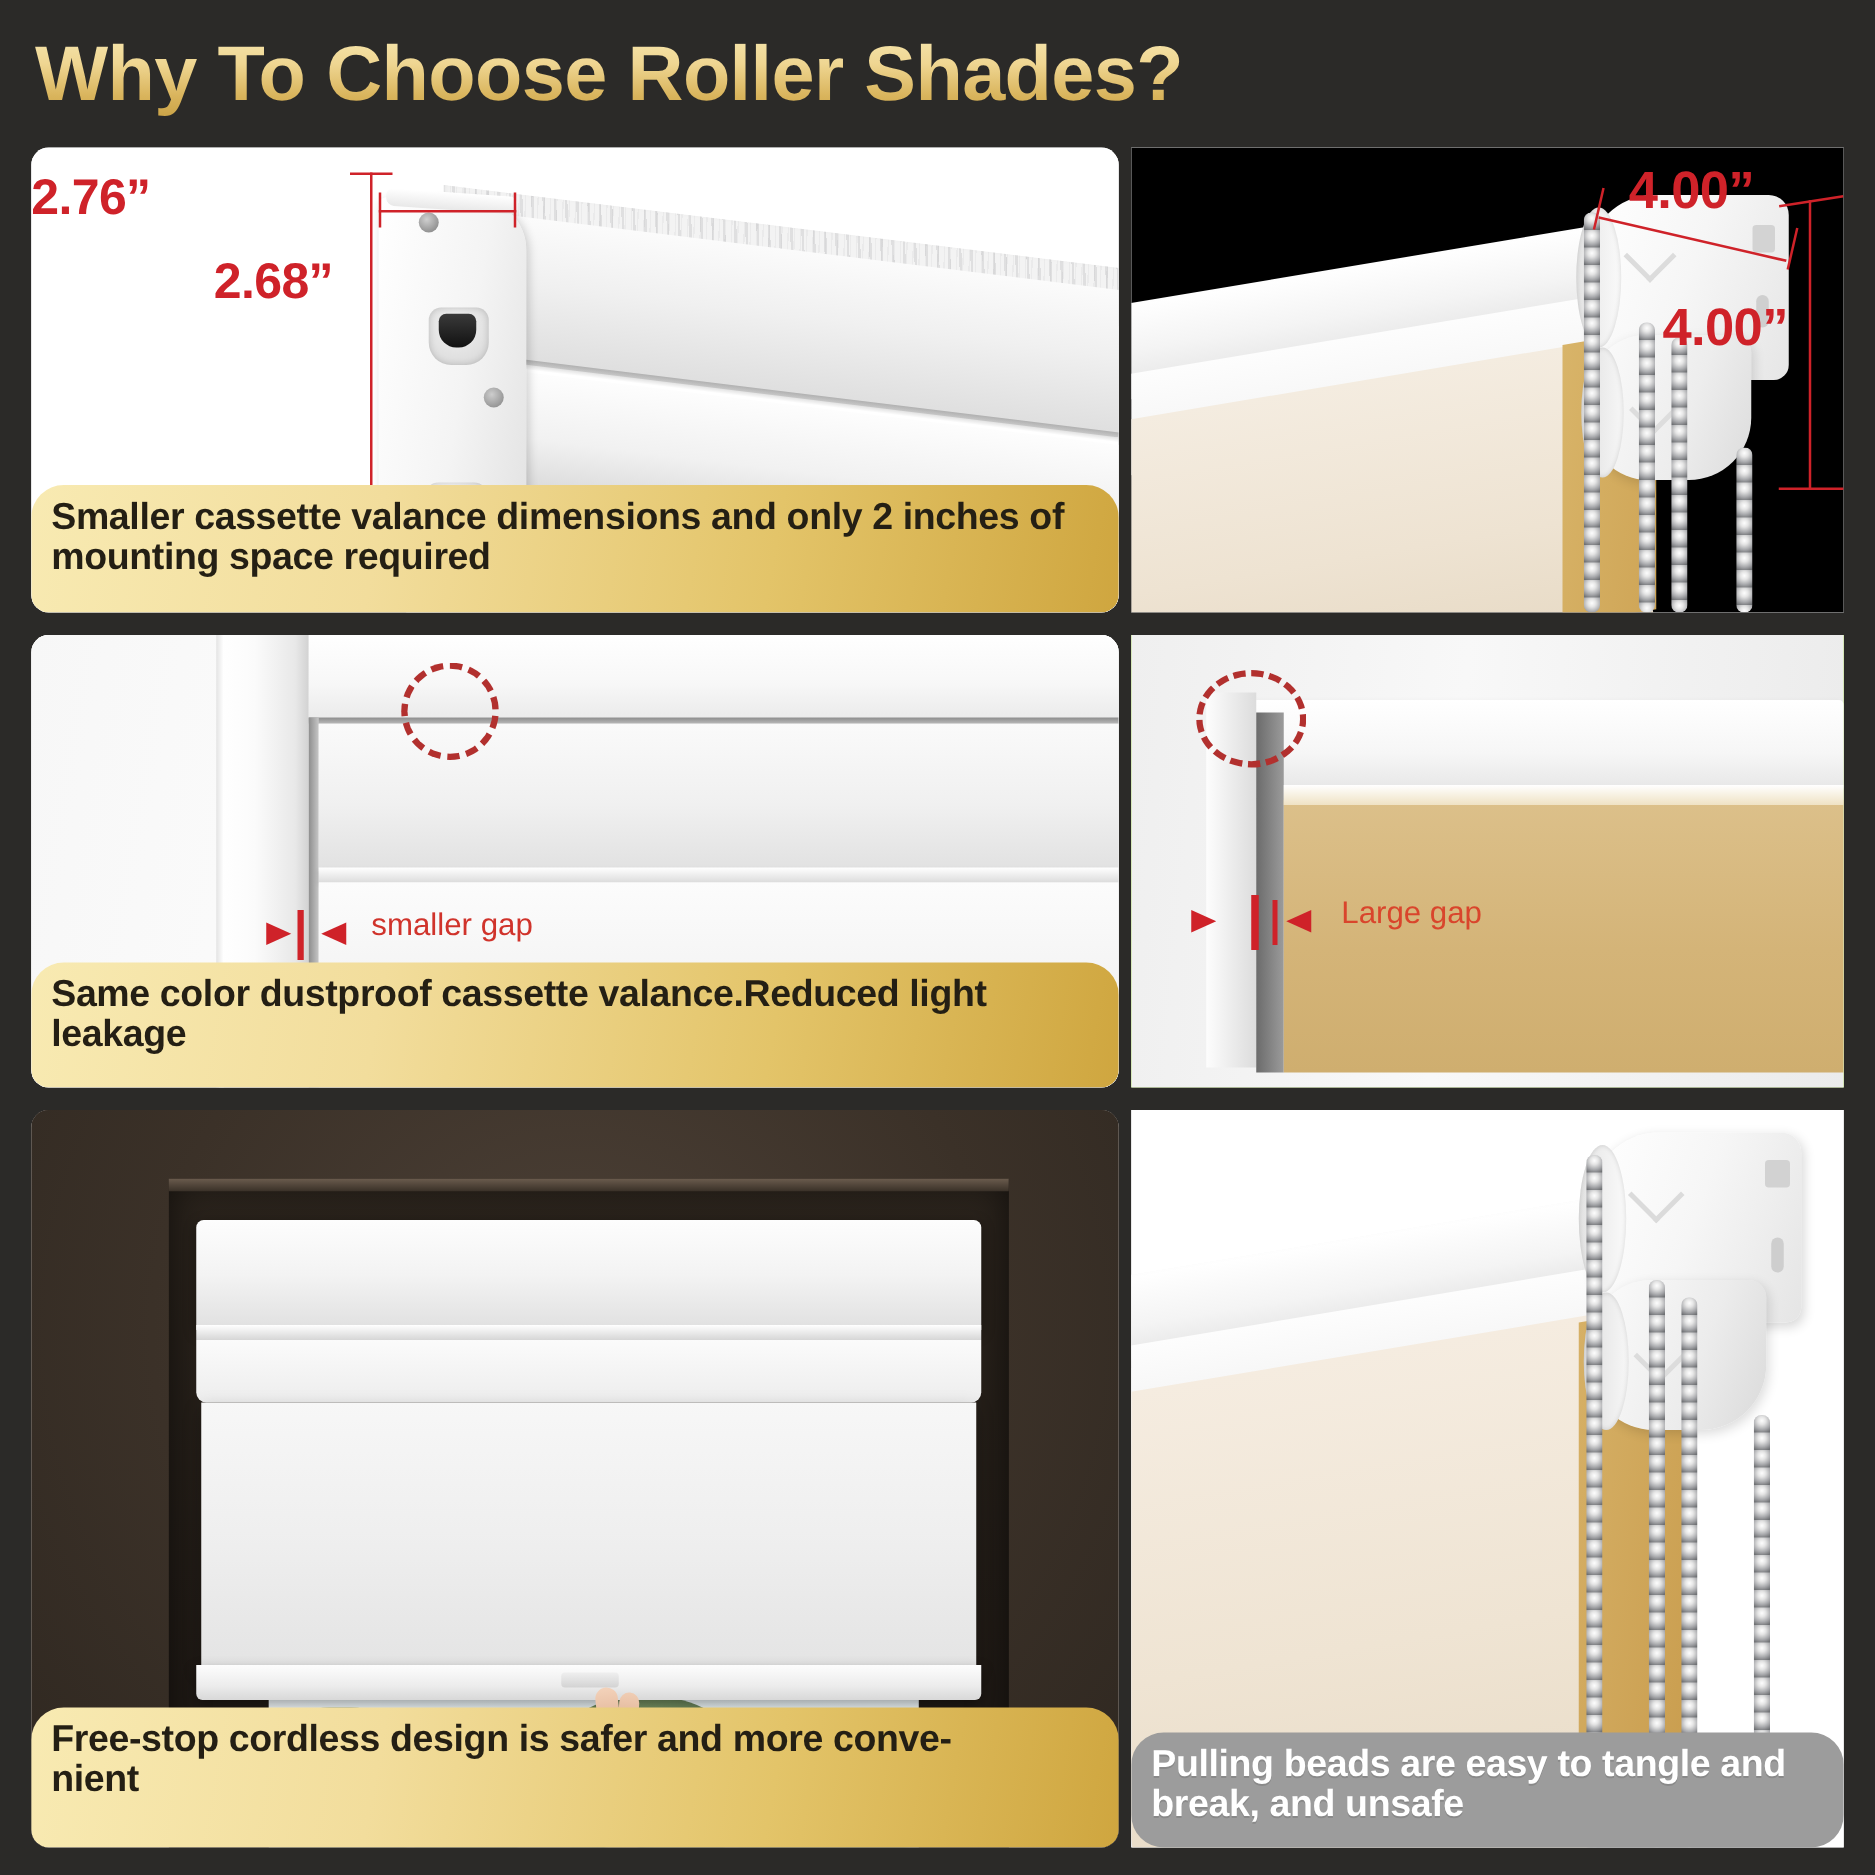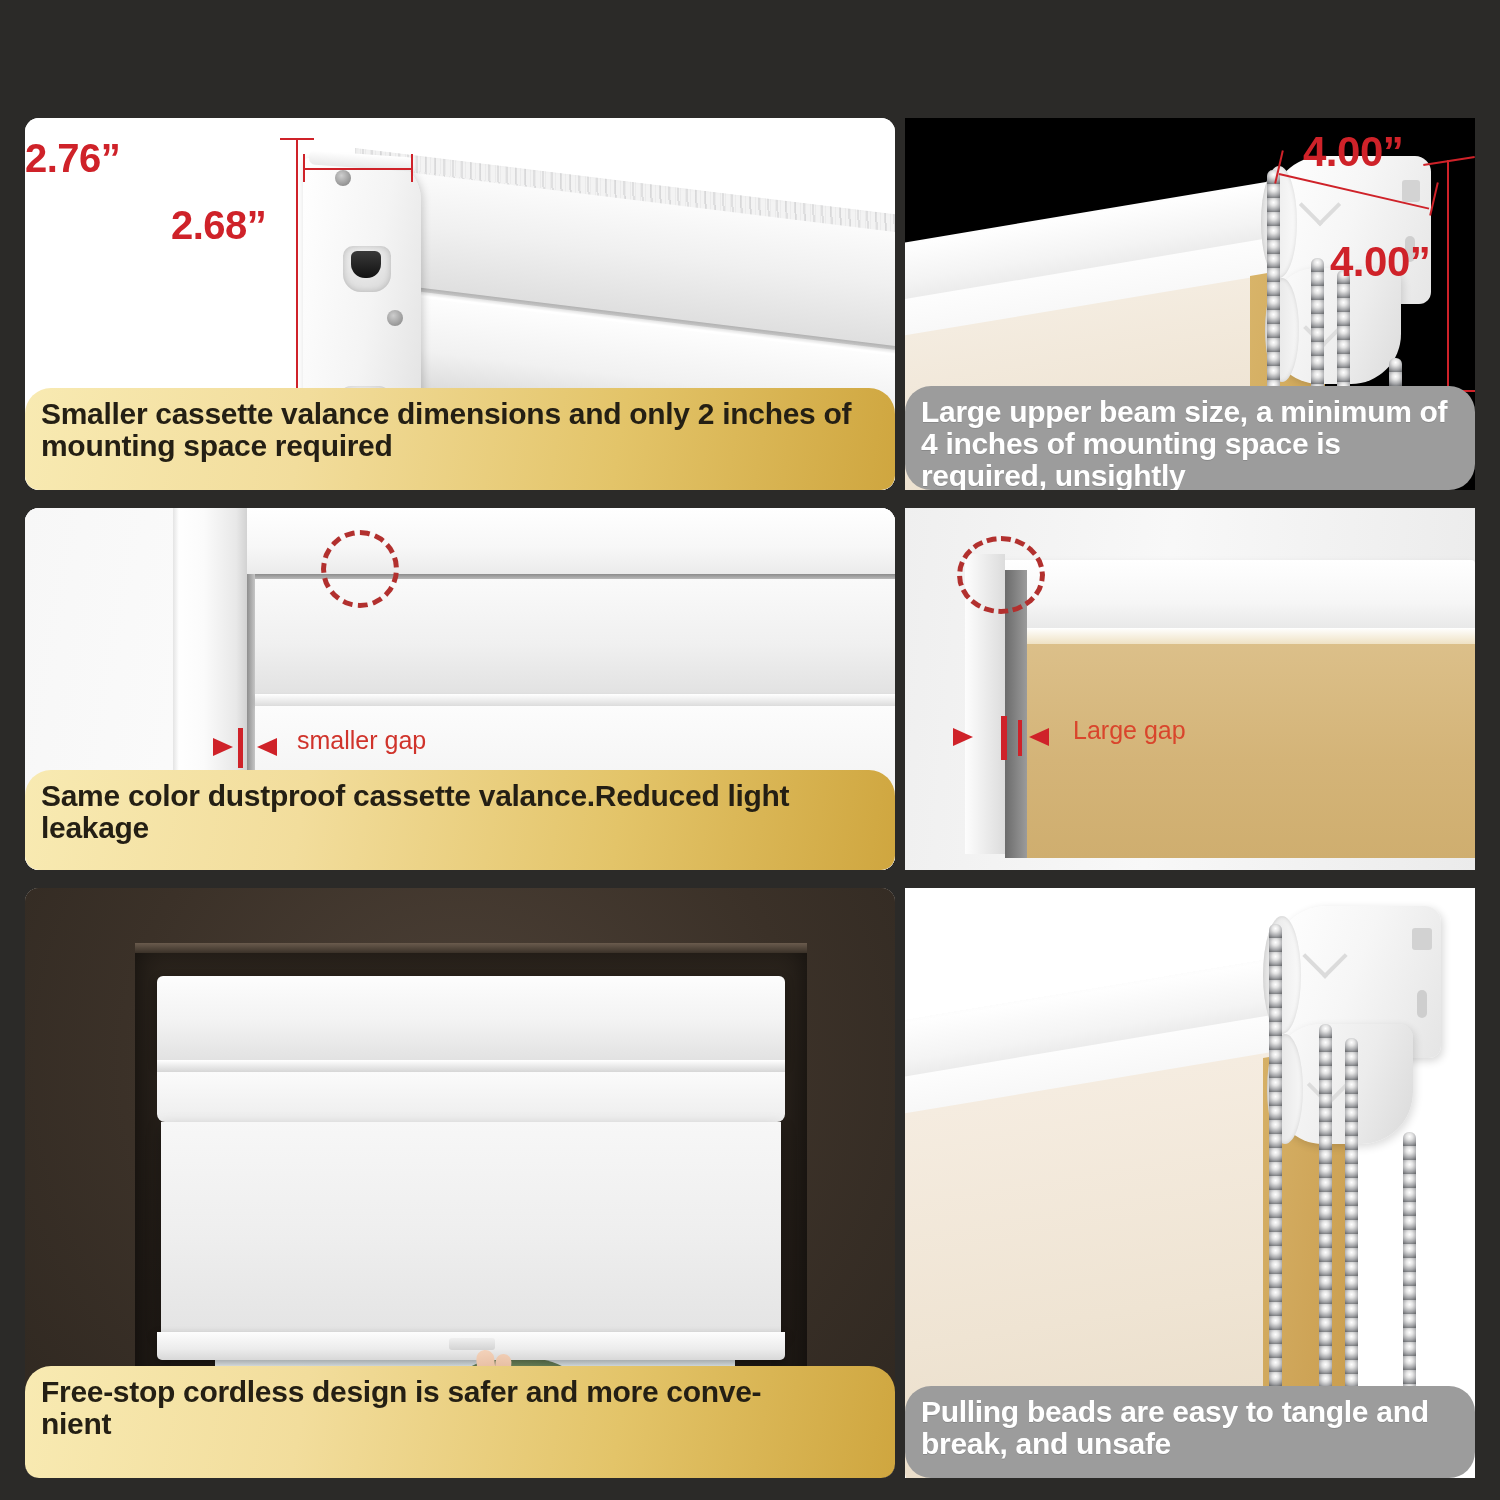--- a/index.html
+++ b/index.html
@@ -143,20 +143,21 @@
     background-size: 13px 14px;
     background-repeat: repeat-y;
     border-radius: 6px;
   }
 </style>
 </head>
 <body>
 
 <div class="stage">
 
+  <div class="title">Why To Choose Roller Shades?</div>
 
   <div class="panel good" style="left:25px; top:118px; width:870px; height:372px;">
     <div class="photo" style="background:#ffffff;">
 
       <div class="wash tex-stream" style="left:330px; top:30px; width:545px; height:62px;
            background-color:#f3f3f3;
            transform: skewY(7deg); transform-origin: left top;
            box-shadow: inset 0 -3px 6px rgba(0,0,0,0.08);"></div>
 
       <div class="wash tex-stream" style="left:300px; top:44px; width:575px; height:118px;
@@ -275,21 +276,20 @@
       <div class="tick-v" style="left:373px; top:32px; height:34px; transform: rotate(13deg);"></div>
       <div class="tick-v" style="left:528px; top:64px; height:34px; transform: rotate(13deg);"></div>
       <div class="dimtxt" style="left:398px; top:10px; font-size:42px;">4.00”</div>
 
       <div class="dimline-v" style="left:542px; top:42px; height:232px;"></div>
       <div class="tick-h" style="left:518px; top:42px; width:52px; transform: rotate(-9deg);"></div>
       <div class="tick-h" style="left:518px; top:272px; width:52px;"></div>
       <div class="dimtxt" style="left:425px; top:120px; font-size:42px;">4.00”</div>
     </div>
 
-    <div class="cap gray" style="height:104px;">Large upper beam size, a minimum of 4 inches of mounting space is required, unsightly</div>
   </div>
 
   <div class="panel good" style="left:25px; top:508px; width:870px; height:362px;">
     <div class="photo" style="background:#fbfbfb;">
 
       <div class="wash" style="left:0; top:0; width:100%; height:100%;
            background: linear-gradient(100deg,#f7f7f7 0%, #fdfdfd 40%, #f3f3f3 100%);"></div>
 
       <div class="wash" style="left:150px; top:0; width:72px; height:362px;
            background: linear-gradient(90deg,#ffffff 0%, #fbfbfb 40%, #e8e8e8 85%, #d2d2d2 100%);"></div>

